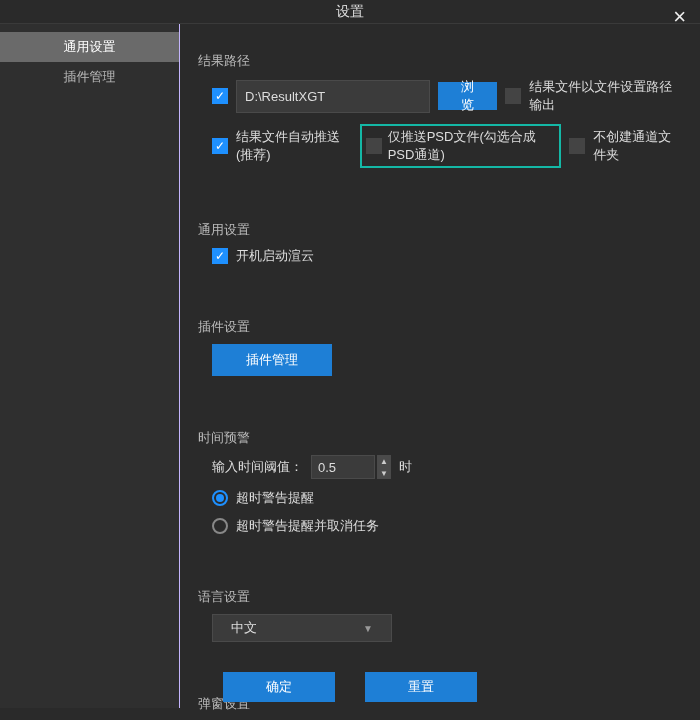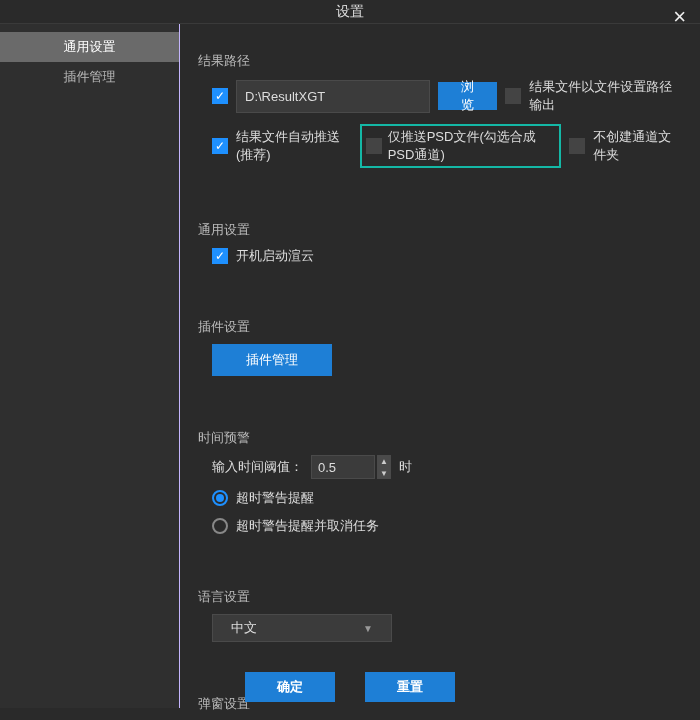--- a/index.html
+++ b/index.html
@@ -204,23 +204,22 @@
     .footer-buttons {
       position: absolute;
       bottom: 18px;
       left: 0;
       right: 0;
       display: flex;
       justify-content: center;
       gap: 30px;
     }
     .footer-buttons .btn-primary {
-      width: 90px;
+      width: 112px;
       height: 30px;
-      font-weight: bold;
     }
     .indent {
       padding-left: 14px;
     }
     .gap-top {
       margin-top: 6px;
     }
   </style>
 </head>
 <body>

